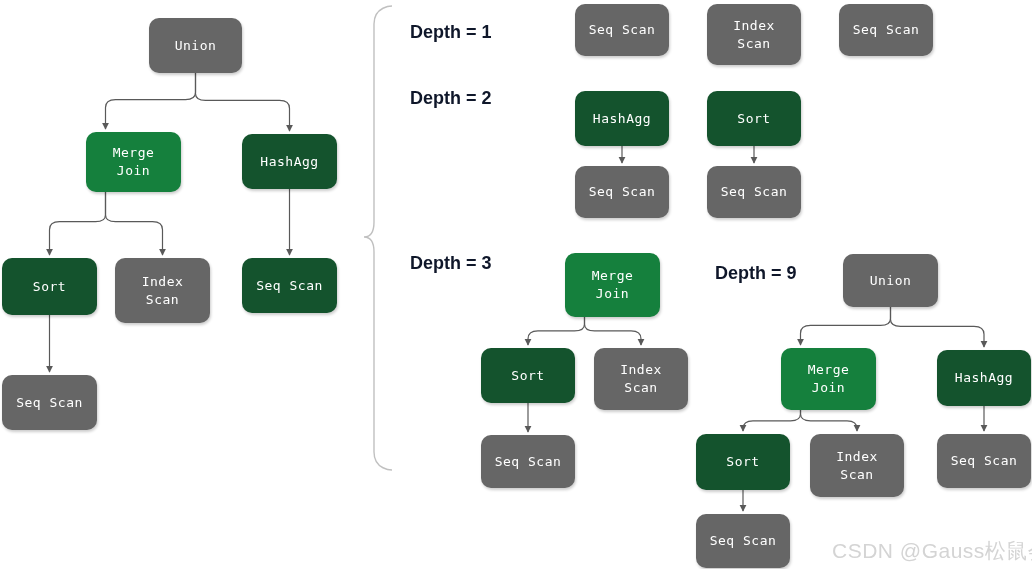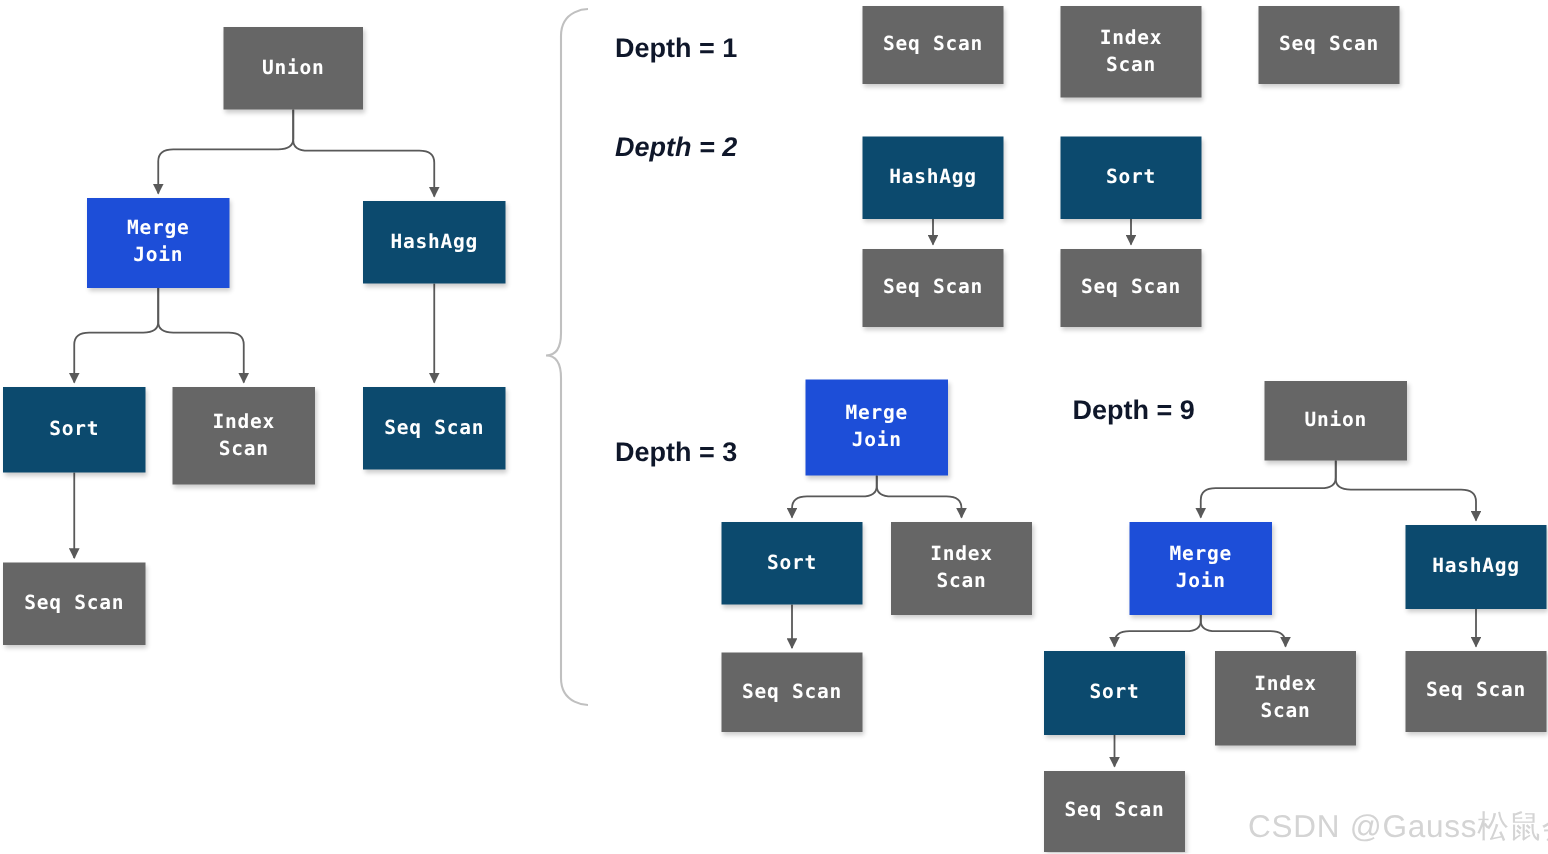--- a/index.html
+++ b/index.html
@@ -6,36 +6,35 @@
   body{
     width:1032px;height:569px;background:#ffffff;
     font-family:"Liberation Sans", sans-serif;
     overflow:hidden;position:relative;
   }
   #canvas{position:absolute;left:0;top:0;width:1032px;height:569px;}
   svg.edges{position:absolute;left:0;top:0;width:1032px;height:569px;pointer-events:none;}
 
   .node{
     position:absolute;
-    border-radius:0;
+    border-radius:10px;
     display:flex;align-items:center;justify-content:center;
     text-align:center;
     color:#ffffff;
     font-family:"DejaVu Sans Mono","Liberation Mono",monospace;
     font-size:13px;
     line-height:1.35;
     letter-spacing:0.5px;
     box-shadow:1px 2px 3px rgba(0,0,0,0.20);
     white-space:pre-line;
     box-sizing:border-box;
-    font-weight:bold;
   }
   .tone-dark{background:#666666;}
-  .tone-mid{background:#0c4a6e;}
-  .tone-light{background:#1d4ed8;}
+  .tone-mid{background:#14532d;}
+  .tone-light{background:#15803d;margin-left:28px;}
 
   .depth-label{
     position:absolute;
     font-family:"Liberation Sans", sans-serif;
     font-weight:bold;
     font-size:18px;
     color:#0f172a;
     white-space:nowrap;
   }
 
@@ -116,19 +115,19 @@
 Join</div>
       <div class="node tone-mid" style="left: 937px; top: 350px; width: 94px; height: 56px;">HashAgg</div>
       <div class="node tone-mid" style="left: 696px; top: 434px; width: 94px; height: 56px;">Sort</div>
       <div class="node tone-dark" style="left: 810px; top: 434px; width: 94px; height: 63px;">Index
 Scan</div>
       <div class="node tone-dark" style="left: 937px; top: 434px; width: 94px; height: 54px;">Seq Scan</div>
       <div class="node tone-dark" style="left: 696px; top: 514px; width: 94px; height: 54px;">Seq Scan</div>
     </div>
 
   <div class="depth-label" style="left:410px;top:22px;">Depth = 1</div>
-  <div class="depth-label" style="left:410px;top:88px;font-style:italic;">Depth = 2</div>
-  <div class="depth-label" style="left:410px;top:253px;margin-top:38px;">Depth = 3</div>
+  <div class="depth-label" style="left:410px;top:88px;">Depth = 2</div>
+  <div class="depth-label" style="left:410px;top:253px;">Depth = 3</div>
   <div class="depth-label" style="left:715px;top:263px;">Depth = 9</div>
 
   <div class="watermark" style="left:832px;top:537px;">CSDN @Gauss松鼠会</div>
 
 </div>
 
 </body></html>

